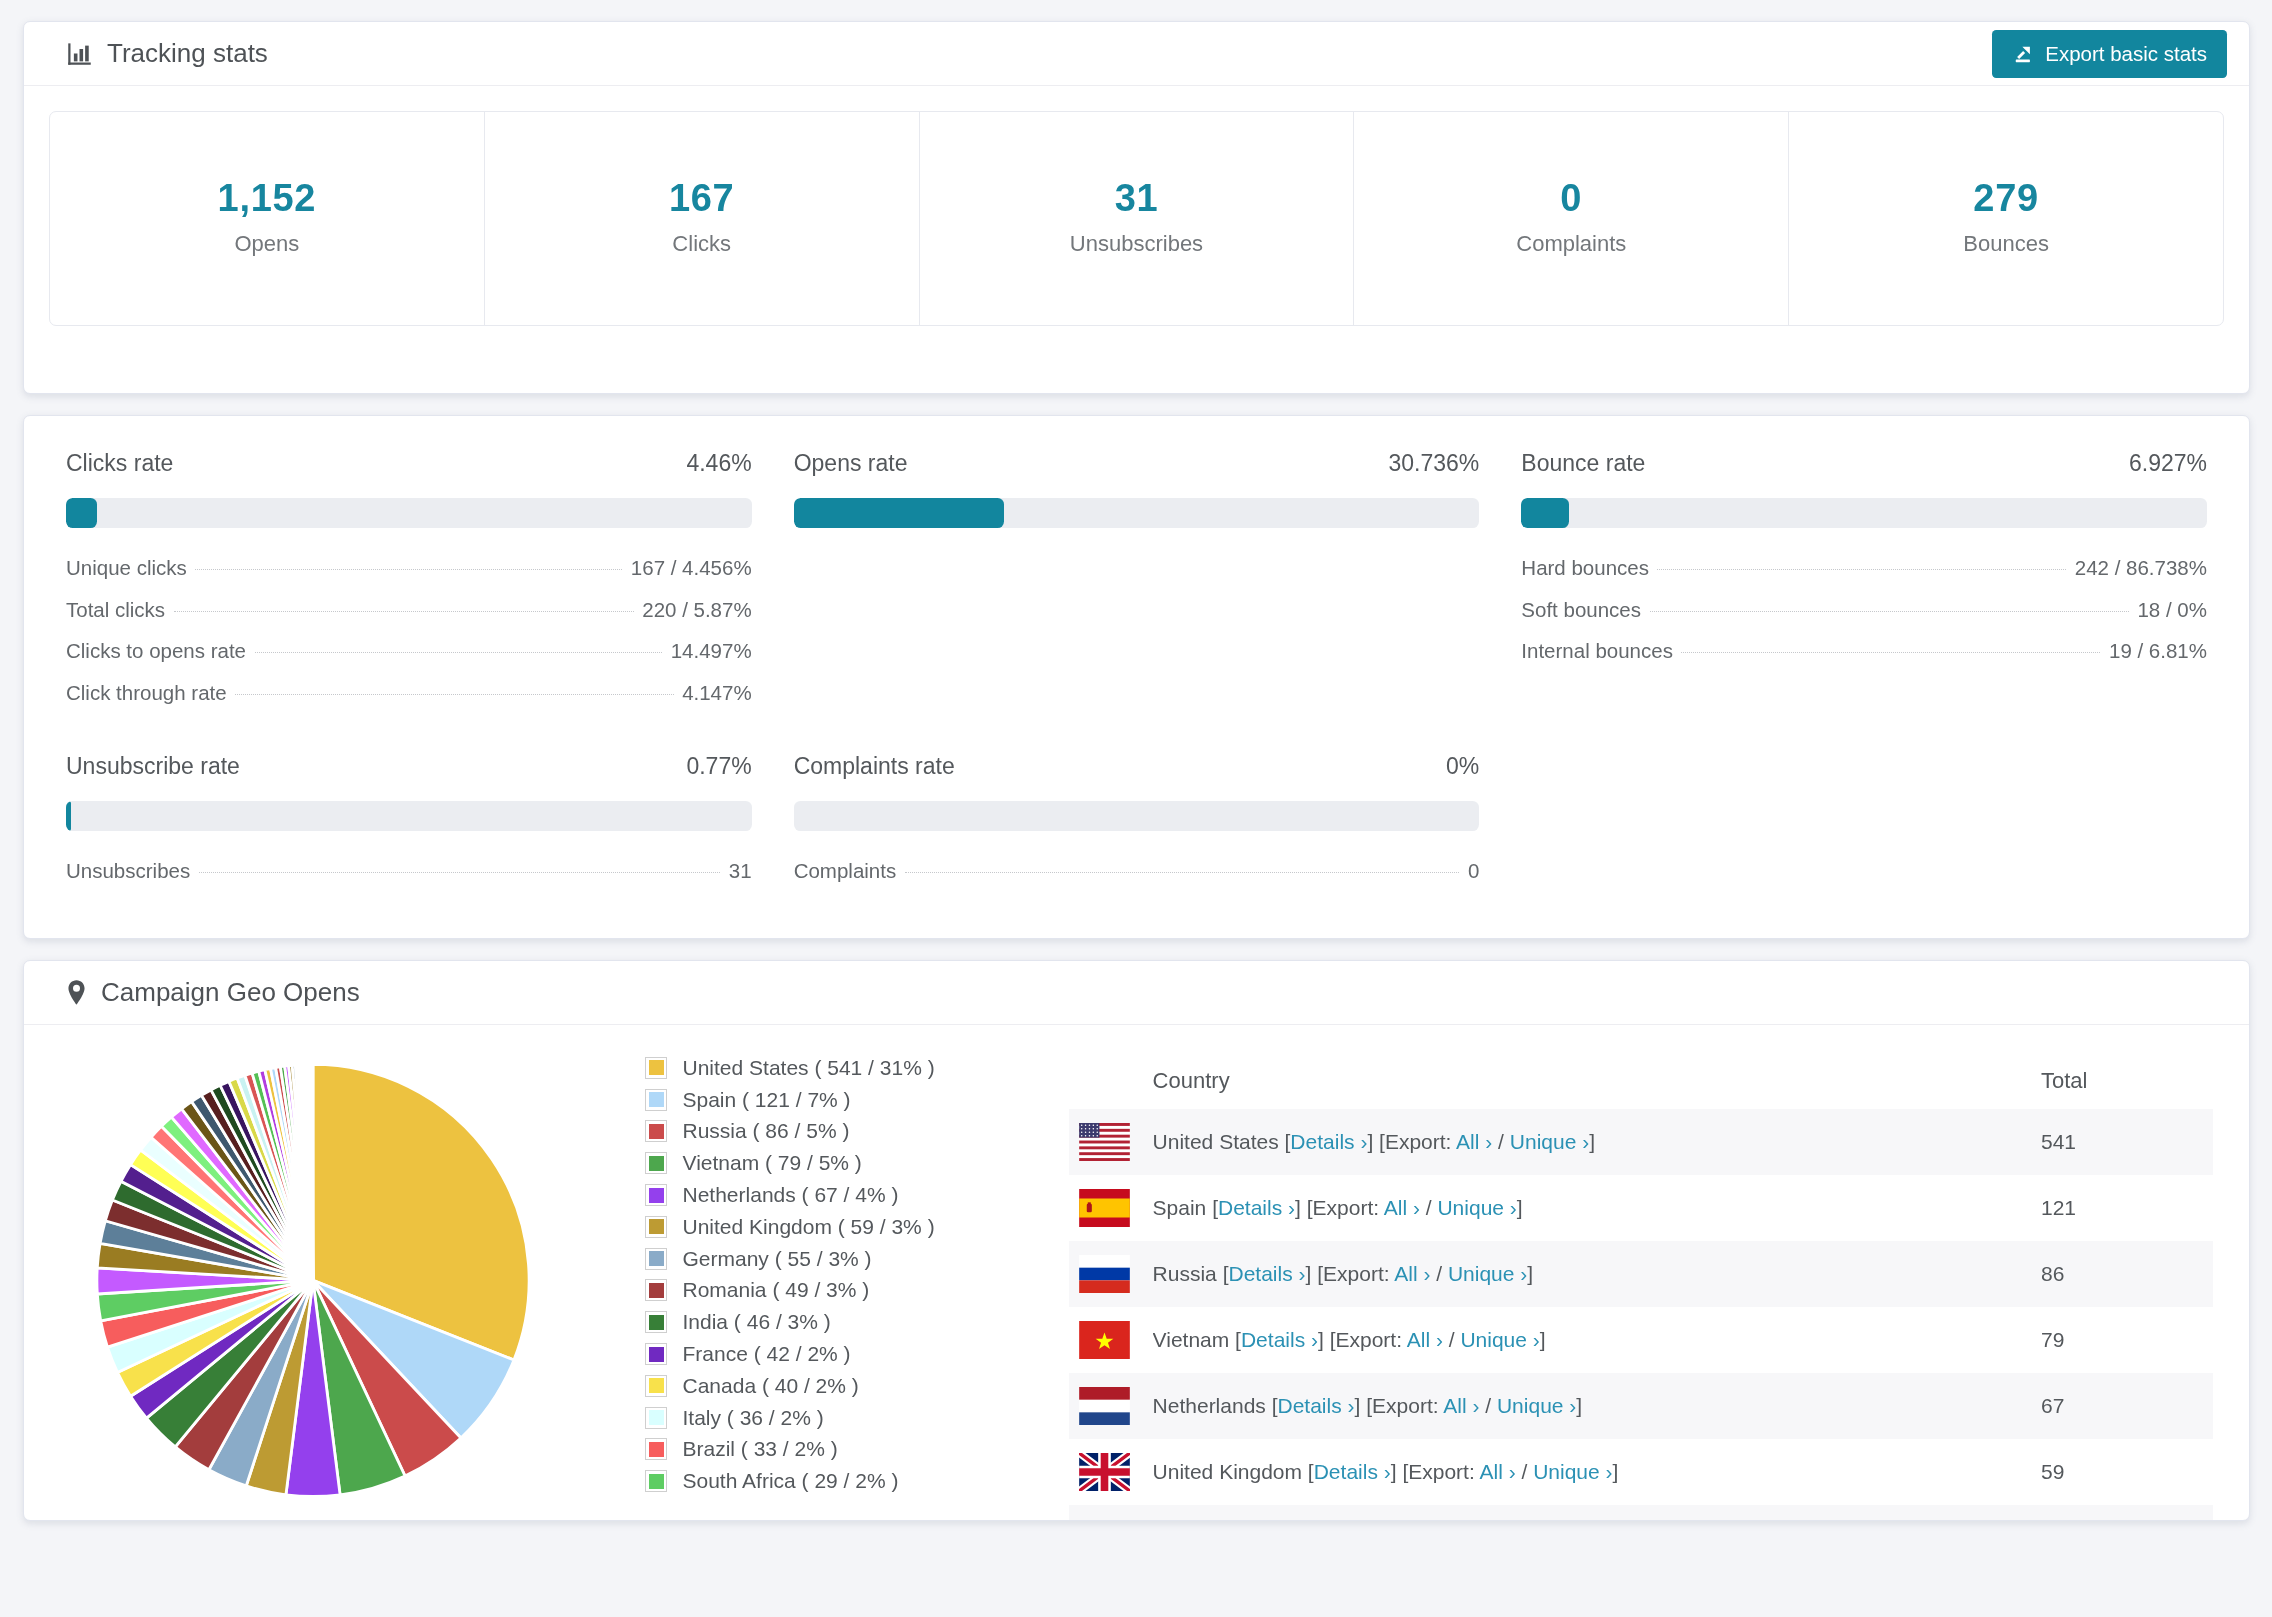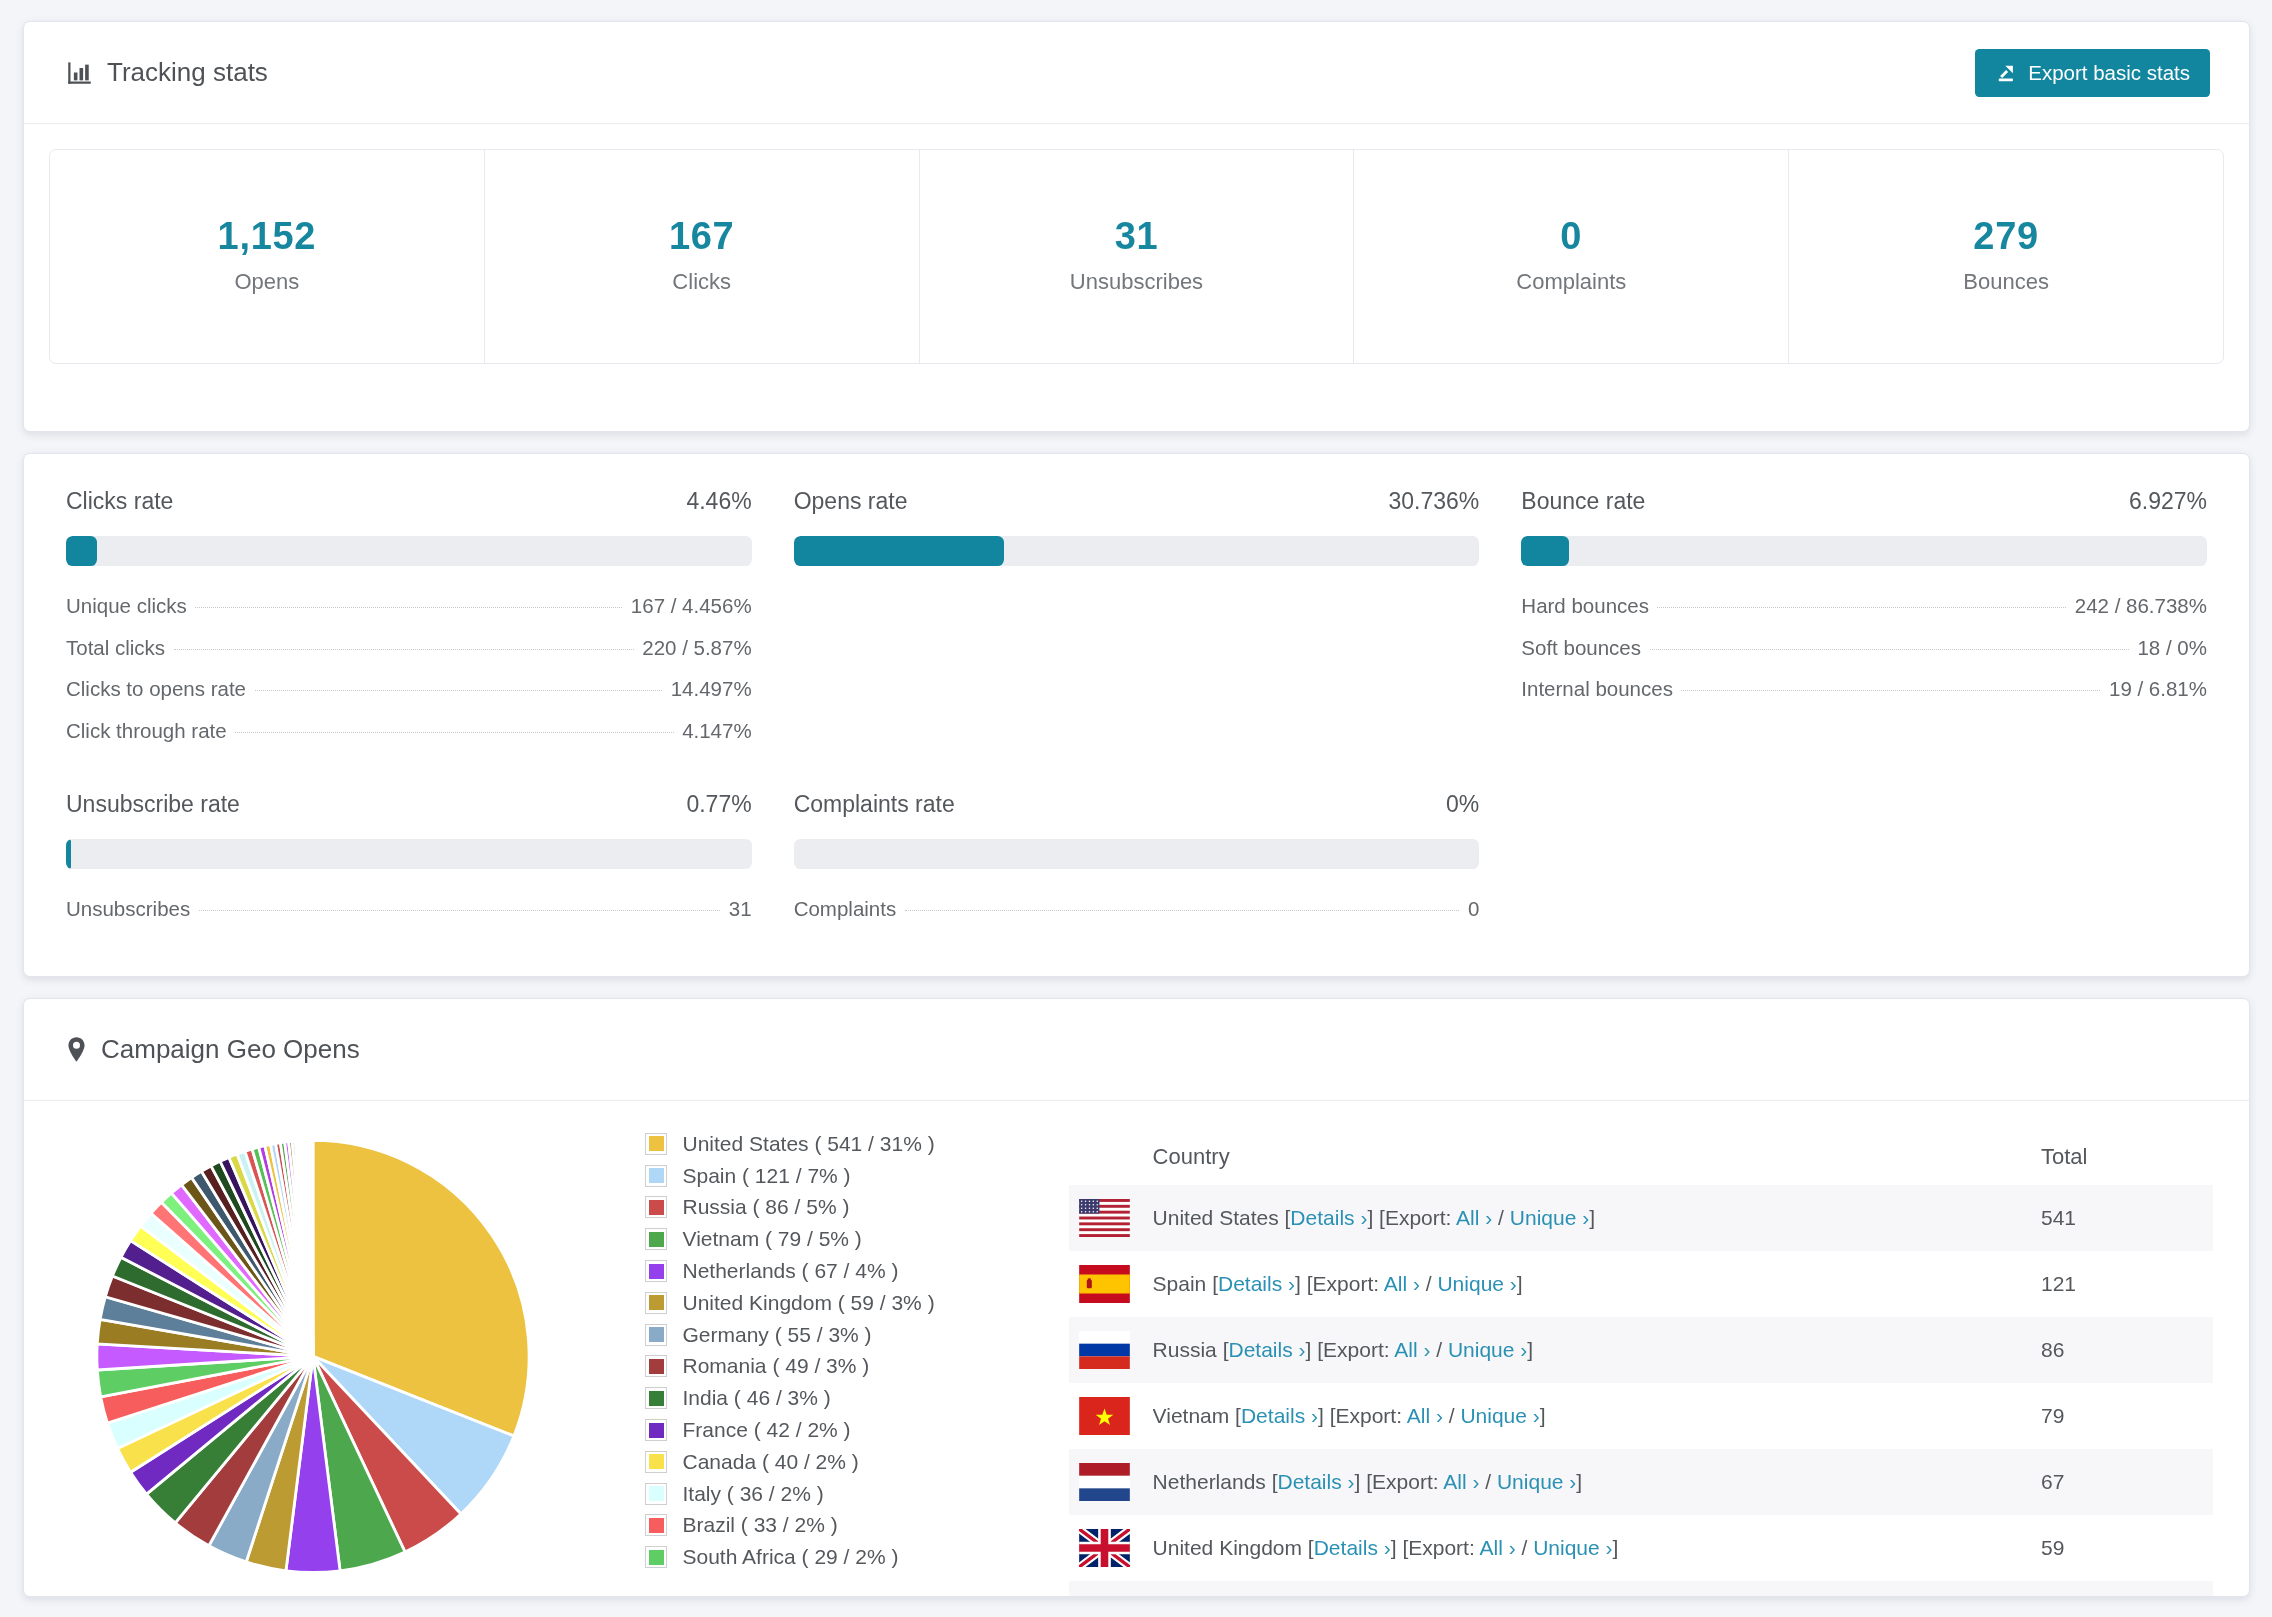--- a/index.html
+++ b/index.html
@@ -16,28 +16,28 @@
     background:#fff;
     border:0.7px solid #e2e5ee;
     border-radius:7px;
     box-shadow:0 2.8px 7px rgba(90,100,130,.15);
   }
   .card + .card { margin-top:21px; }
 
   
   .card-header {
     display:flex; align-items:center;
-    padding:35px 42px;
+    padding:16px 42px;
     border-bottom:0.7px solid #ededf1;
     position:relative;
   }
   .hd-icon { display:inline-flex; margin-right:14px; }
   .card-title { font-size:26px; color:#4e5256; }
   .export-btn {
-    position:absolute; right:39px; top:50%; transform:translateY(-50%);
+    position:absolute; right:22px; top:50%; transform:translateY(-50%);
     background:#12869e; color:#fff; border:none; border-radius:4.2px;
     font-family:inherit; font-size:20.5px;
     padding:12px 20px; display:flex; align-items:center; gap:10.6px;
     cursor:pointer;
   }
 
   
   .stats-group {
     margin:25px 25px 67px 25px;
     border:0.7px solid #e7e9ef;

